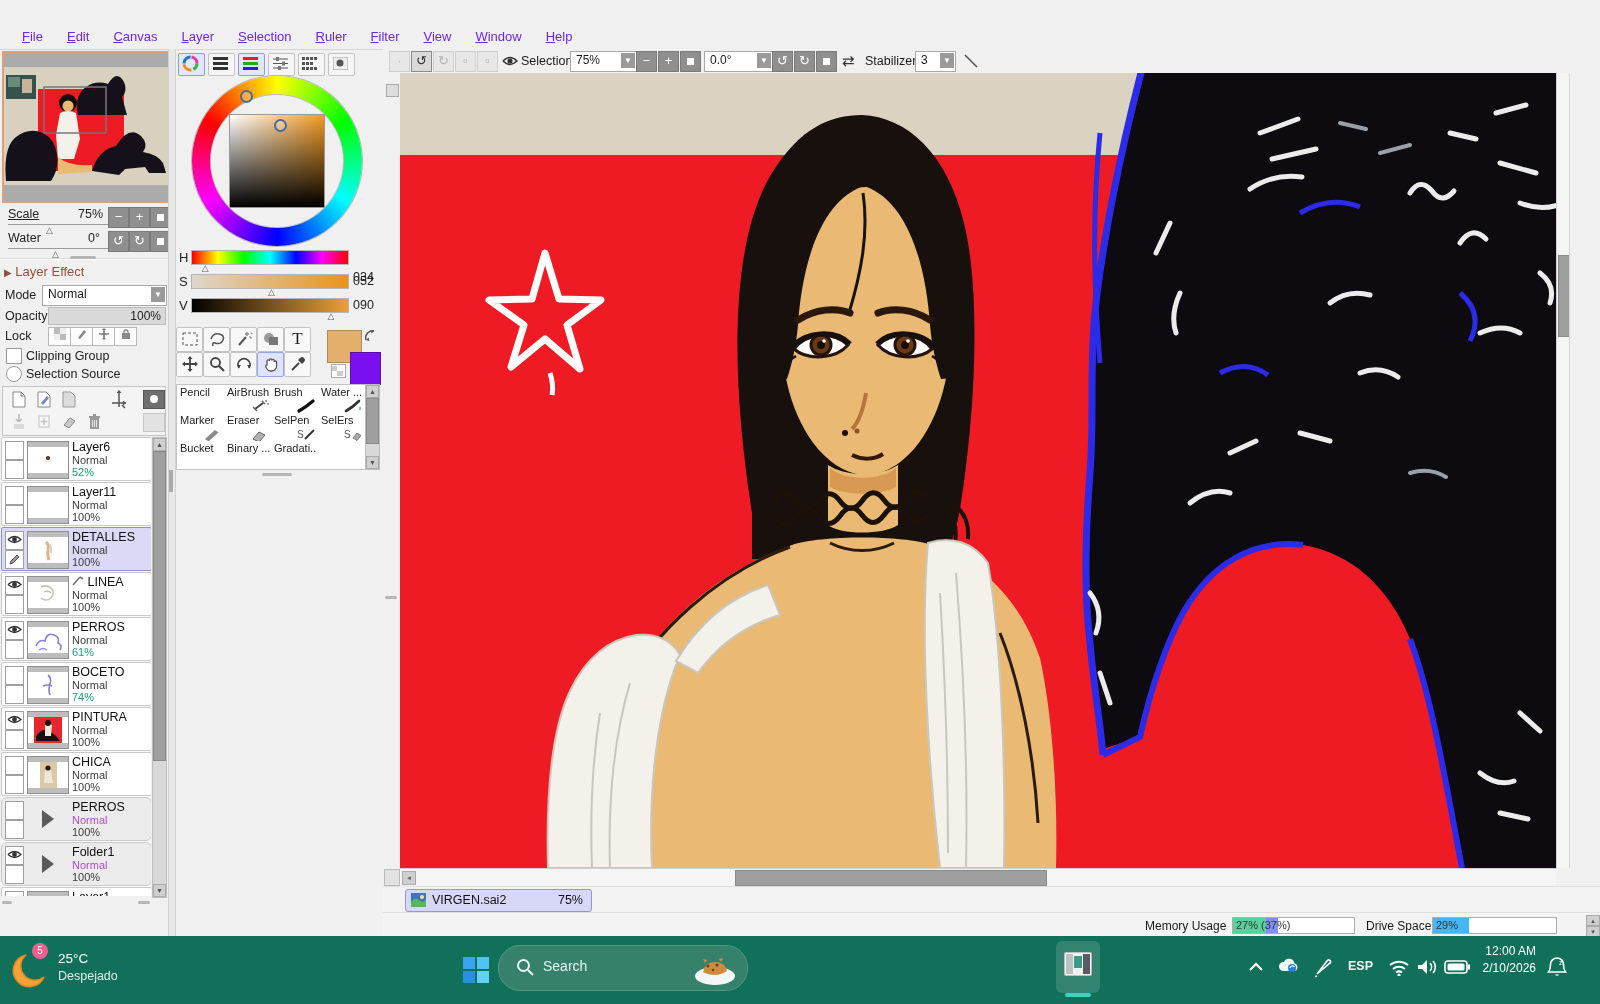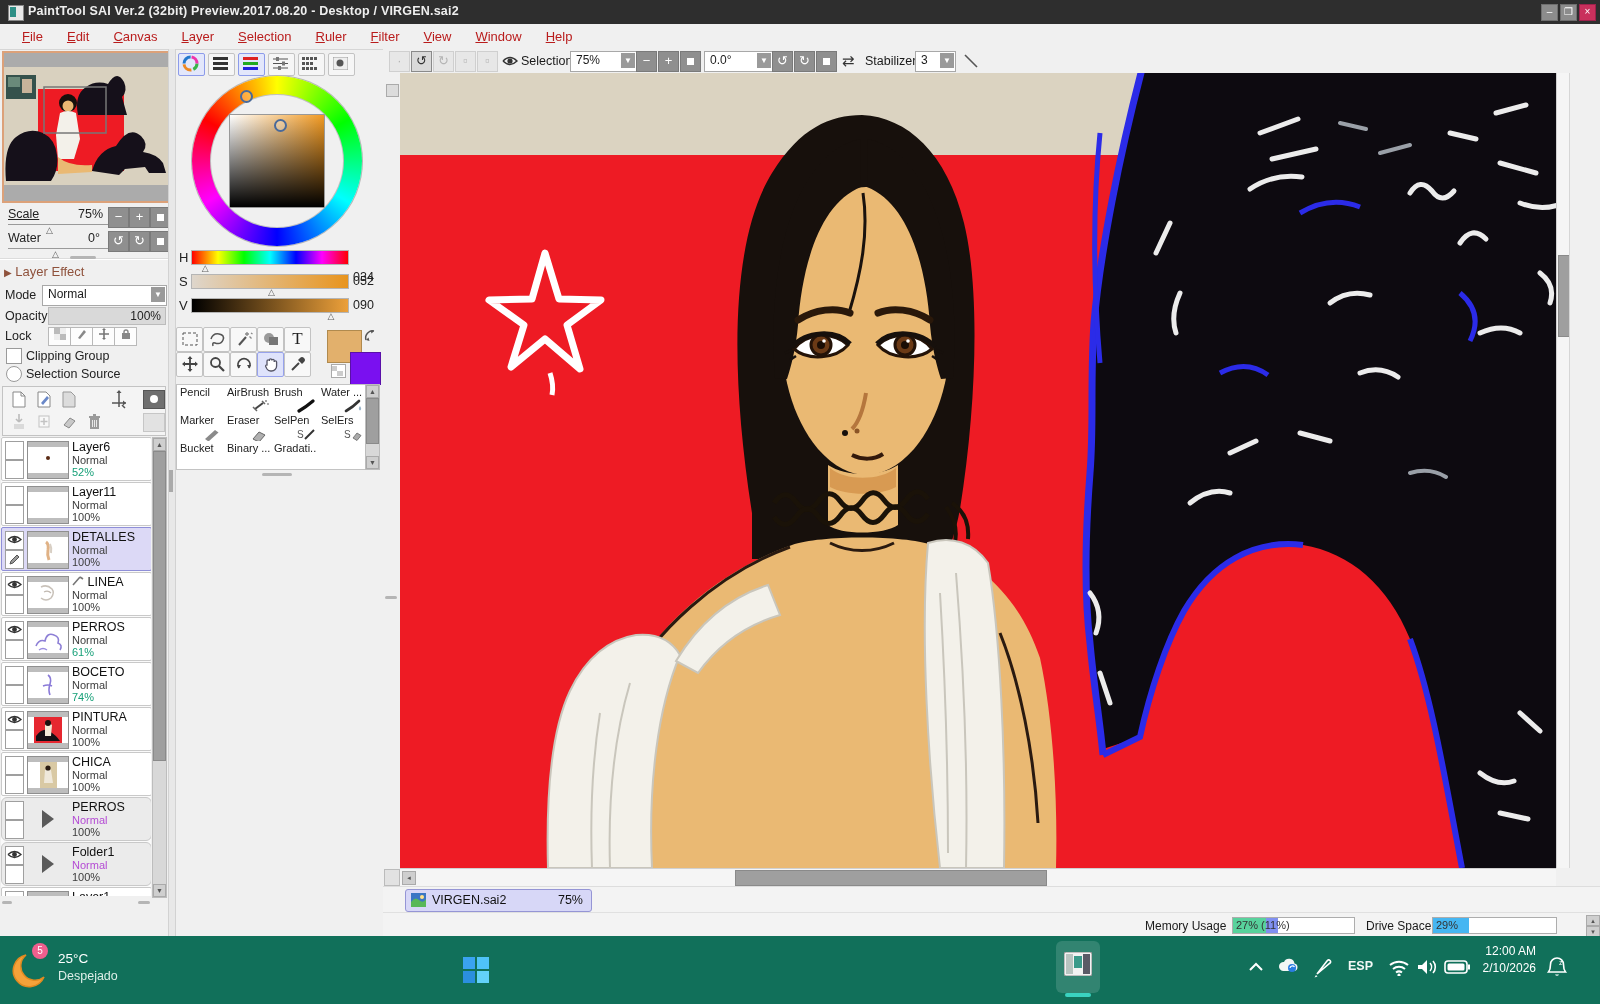--- a/index.html
+++ b/index.html
@@ -11,21 +11,21 @@
   #titlebar .ttl{position:absolute;left:28px;top:4px;font-size:12.5px;font-weight:bold;letter-spacing:.2px;}
   .appicon{position:absolute;left:8px;top:5px;width:14px;height:14px;background:#e8e8e8;border:1px solid #888;}
   .appicon i{position:absolute;left:1px;top:1px;width:6px;height:10px;background:#2e8f86;}
   .wbtn{position:absolute;top:4px;width:15px;height:15px;background:#8c8c8c;color:#fff;text-align:center;
         line-height:14px;font-size:10px;border:1px solid #6f6f6f;}
   .wbtn.close{background:#c9305c;border-color:#9c224b;}
   .wbtn.child{top:31px;background:#9c9c9c;}
   
   #menubar{left:0;top:24px;width:1600px;height:25px;background:#f0f0f0;border-bottom:1px solid #d6d6d6;}
   #menus{display:flex;margin:0;padding:2px 0 0 10px;list-style:none;}
-  #menus li{padding:3px 12px;font-size:13px;color:#b91c1c;}
+  #menus li{padding:3px 12px;font-size:13px;color:#6d28d9;}
   
   .sq{background:#8f8f8f;border:1px solid #7a7a7a;color:#fff;text-align:center;font-size:13px;line-height:17px;}
   .sq .blk{display:inline-block;width:7px;height:7px;background:#fff;margin-top:5px;}
   .sq.dim{background:#e7e7e7;border-color:#cfcfcf;color:#b5b5b5;}
   .combo{background:#fff;border:1px solid #a8a8a8;font-size:12px;line-height:17px;padding-left:5px;}
   .dd{position:absolute;right:1px;top:1px;width:14px;height:15px;background:#9a9a9a;color:#fff;
       font-size:8px;text-align:center;line-height:15px;}
   .tri{color:#606060;font-size:9px;line-height:9px;}
   .lbl{font-size:12.5px;color:#222;}
   .panelline{border-top:1px solid #dcdcdc;border-bottom:1px solid #fff;}
@@ -86,29 +86,20 @@
   .meter .mtext{position:absolute;left:3px;top:1px;font-size:11px;color:#333;white-space:nowrap;}
   
   #taskbar{left:0;top:936px;width:1600px;height:68px;background:#11705a;color:#fff;}
   .traytxt{font-size:12.5px;color:#f2f8f5;}
 </style>
 </head>
 <body>
 
 <div id="app">
 
-  <div class="abs" id="titlebar">
-    <span class="appicon">
-        <i></i>
-      </span>
-    <span class="ttl">PaintTool SAI Ver.2 (32bit) Preview.2017.08.20 - Desktop / VIRGEN.sai2</span>
-    <span class="wbtn" style="right:42px;">–</span>
-    <span class="wbtn" style="right:23px;">❐</span>
-    <span class="wbtn close" style="right:4px;">×</span>
-  </div>
 
   <div class="abs" id="menubar">
     <ul id="menus">
         <li><u>F</u>ile</li>
         <li><u>E</u>dit</li>
         <li><u>C</u>anvas</li>
         <li><u>L</u>ayer</li>
         <li><u>S</u>election</li>
         <li><u>R</u>uler</li>
         <li><u>F</u>ilter</li>
@@ -757,21 +748,21 @@
       <span style="position:absolute;left:26px;top:3px;font-size:12.5px;color:#111;">VIRGEN.sai2</span>
       <span style="position:absolute;right:8px;top:3px;font-size:12.5px;color:#111;">75%</span>
     </div>
   </div>
 
   <div class="abs" id="statusbar">
     <span class="abs" style="left:762px;top:6px;font-size:12px;">Memory Usage</span>
     <div class="meter" style="left:849px;width:121px;">
       <div class="fill" id="memfill1" style="background: rgb(88, 210, 156); left: 0px; width: 27%;"></div>
       <div class="fill" id="memfill2" style="background: rgb(128, 144, 240); left: 27%; width: 10%;"></div>
-      <span class="mtext">27% (11%)</span>
+      <span class="mtext">27% (37%)</span>
     </div>
     <span class="abs" style="left:983px;top:6px;font-size:12px;">Drive Space</span>
     <div class="meter" style="left:1049px;width:123px;">
       <div class="fill" id="drivefill" style="background: rgb(69, 182, 242); left: 0px; width: 29%;"></div>
       <span class="mtext">29%</span>
     </div>
     <span class="abs sarrow" style="left:1203px;top:2px;width:12px;height:9px;line-height:9px;">▴</span>
     <span class="abs sarrow" style="left:1203px;top:13px;width:12px;height:9px;line-height:9px;">▾</span>
   </div>
 
@@ -790,20 +781,35 @@
     <div class="abs" style="left:456px;top:950px;position:absolute;"></div>
     <div class="abs" style="left:456px;top:14px;width:40px;height:40px;">
       <svg style="margin:7px 0 0 7px;" width="26" height="26">
         <rect width="12" height="12" fill="#3aa3f0"></rect>
           <rect x="14" width="12" height="12" fill="#4fc3f7"></rect>
         <rect y="14" width="12" height="12" fill="#2b8fdf"></rect>
           <rect x="14" y="14" width="12" height="12" fill="#63d2fa"></rect>
         </svg>
     </div>
 
+    <div class="abs" style="left:498px;top:9px;width:248px;height:44px;border-radius:22px;background:#35816b;border:1px solid #549680;">
+      <svg style="position:absolute;left:17px;top:12px;" width="18" height="18">
+        <circle cx="7.5" cy="7.5" r="5.5" fill="none" stroke="#eef5f1" stroke-width="2"></circle>
+          <path d="M12,12 L17,17" stroke="#eef5f1" stroke-width="2"></path>
+        </svg>
+      <span style="position:absolute;left:44px;top:12px;font-size:14px;color:#e8f3ee;">Search</span>
+      <svg style="position:absolute;right:10px;top:4px;" width="44" height="36">
+        <ellipse cx="22" cy="26" rx="20" ry="9" fill="#f2f6f5"></ellipse>
+        <path d="M10,22 q2,-10 12,-10 q10,0 12,9 q-6,4 -12,4 q-7,0 -12,-3 Z" fill="#cf8a3e"></path>
+        <circle cx="15" cy="16" r="1.5" fill="#6a4014"></circle>
+          <circle cx="24" cy="15" r="1.5" fill="#6a4014"></circle>
+          <circle cx="20" cy="20" r="1.3" fill="#6a4014"></circle>
+        <path d="M12,13 l-2,-4 4,1 Z M28,12 l2,-4 -4,1 Z" fill="#cf8a3e"></path>
+        </svg>
+    </div>
 
     <div class="abs" style="left:1056px;top:941px;position:absolute;"></div>
     <div class="abs" style="left:1056px;top:5px;width:44px;height:52px;border-radius:6px;background:rgba(255,255,255,.14);">
       <svg style="margin:11px 0 0 8px;" width="28" height="24">
         <rect width="28" height="24" rx="2" fill="#f2f2f2" stroke="#8a8a8a"></rect>
         <rect x="2" y="2" width="7" height="20" fill="#b8c4c0"></rect>
           <rect x="19" y="2" width="7" height="20" fill="#5a5a66"></rect>
         <rect x="10" y="4" width="8" height="12" fill="#3a9a8a"></rect>
         </svg>
       <span style="position:absolute;left:9px;top:52px;width:26px;height:4px;border-radius:2px;background:#3ad2c0;"></span></div>

